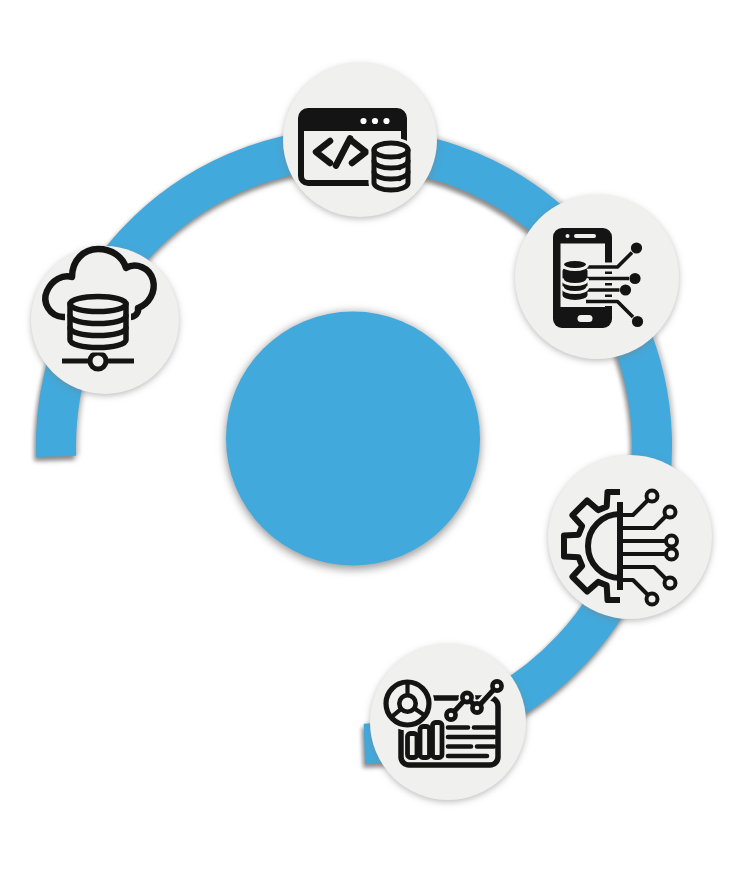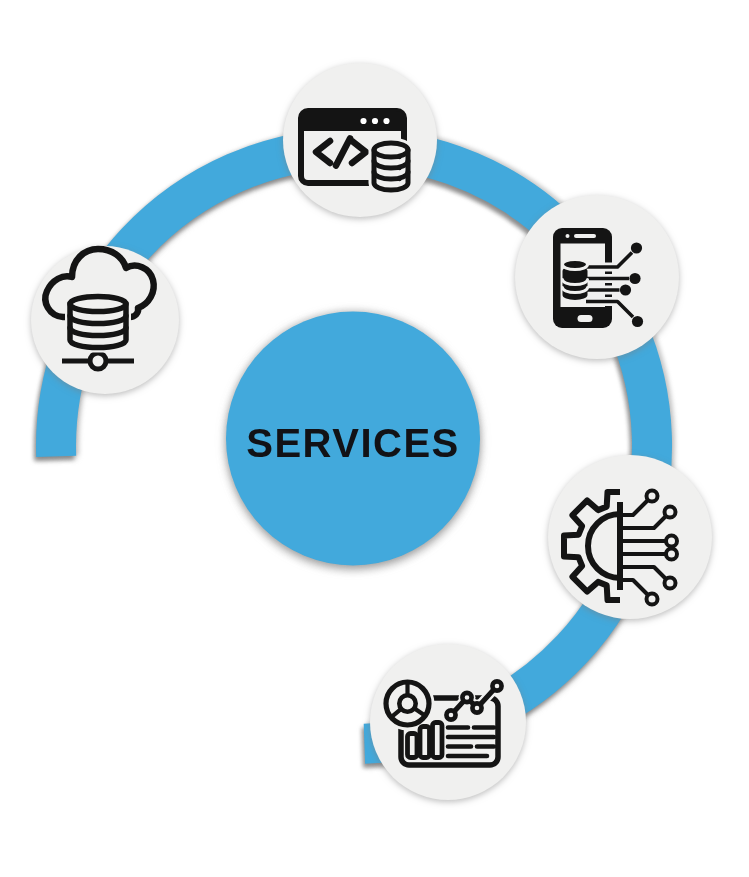--- a/index.html
+++ b/index.html
@@ -143,15 +143,14 @@
         <rect class="ink-s" stroke-width="4.8" x="420" y="726.5" width="9.5" height="31" rx="3"></rect>
         <rect class="ink-s" stroke-width="4.8" x="432.5" y="722.5" width="9.5" height="35" rx="3"></rect>
         <path class="ink-s" stroke-width="4.6" d="M448,727.5 H468 M474,727.5 H494 M448,737 H494 M448,746.5 H471 M477,746.5 H494 M448,756 H487"></path>
       </g>
     </g>
 
     <circle class="center-disc" cx="353" cy="438.5" r="127"></circle>
   </svg>
 
   <div class="center-label">
-    <div>SERVICES</div>
   </div>
 </div>
 
 </body></html>

